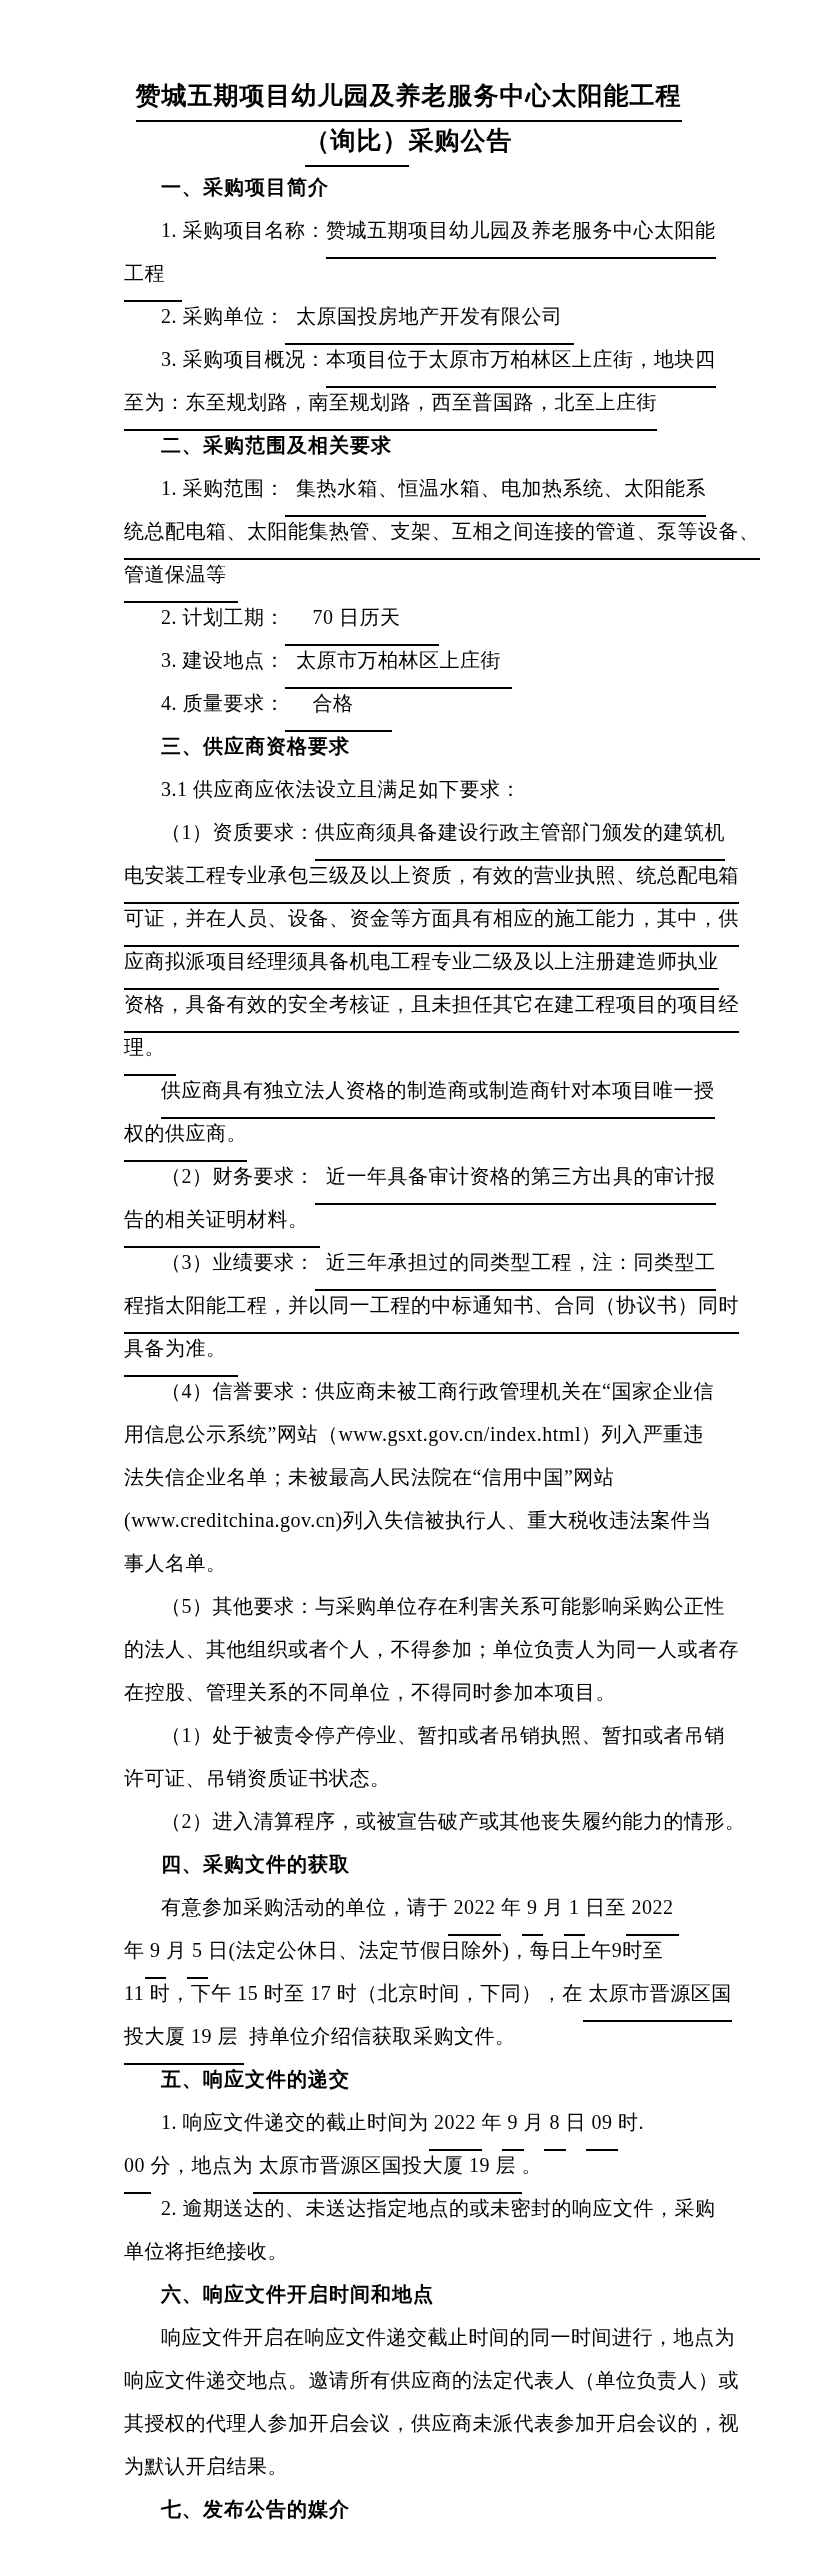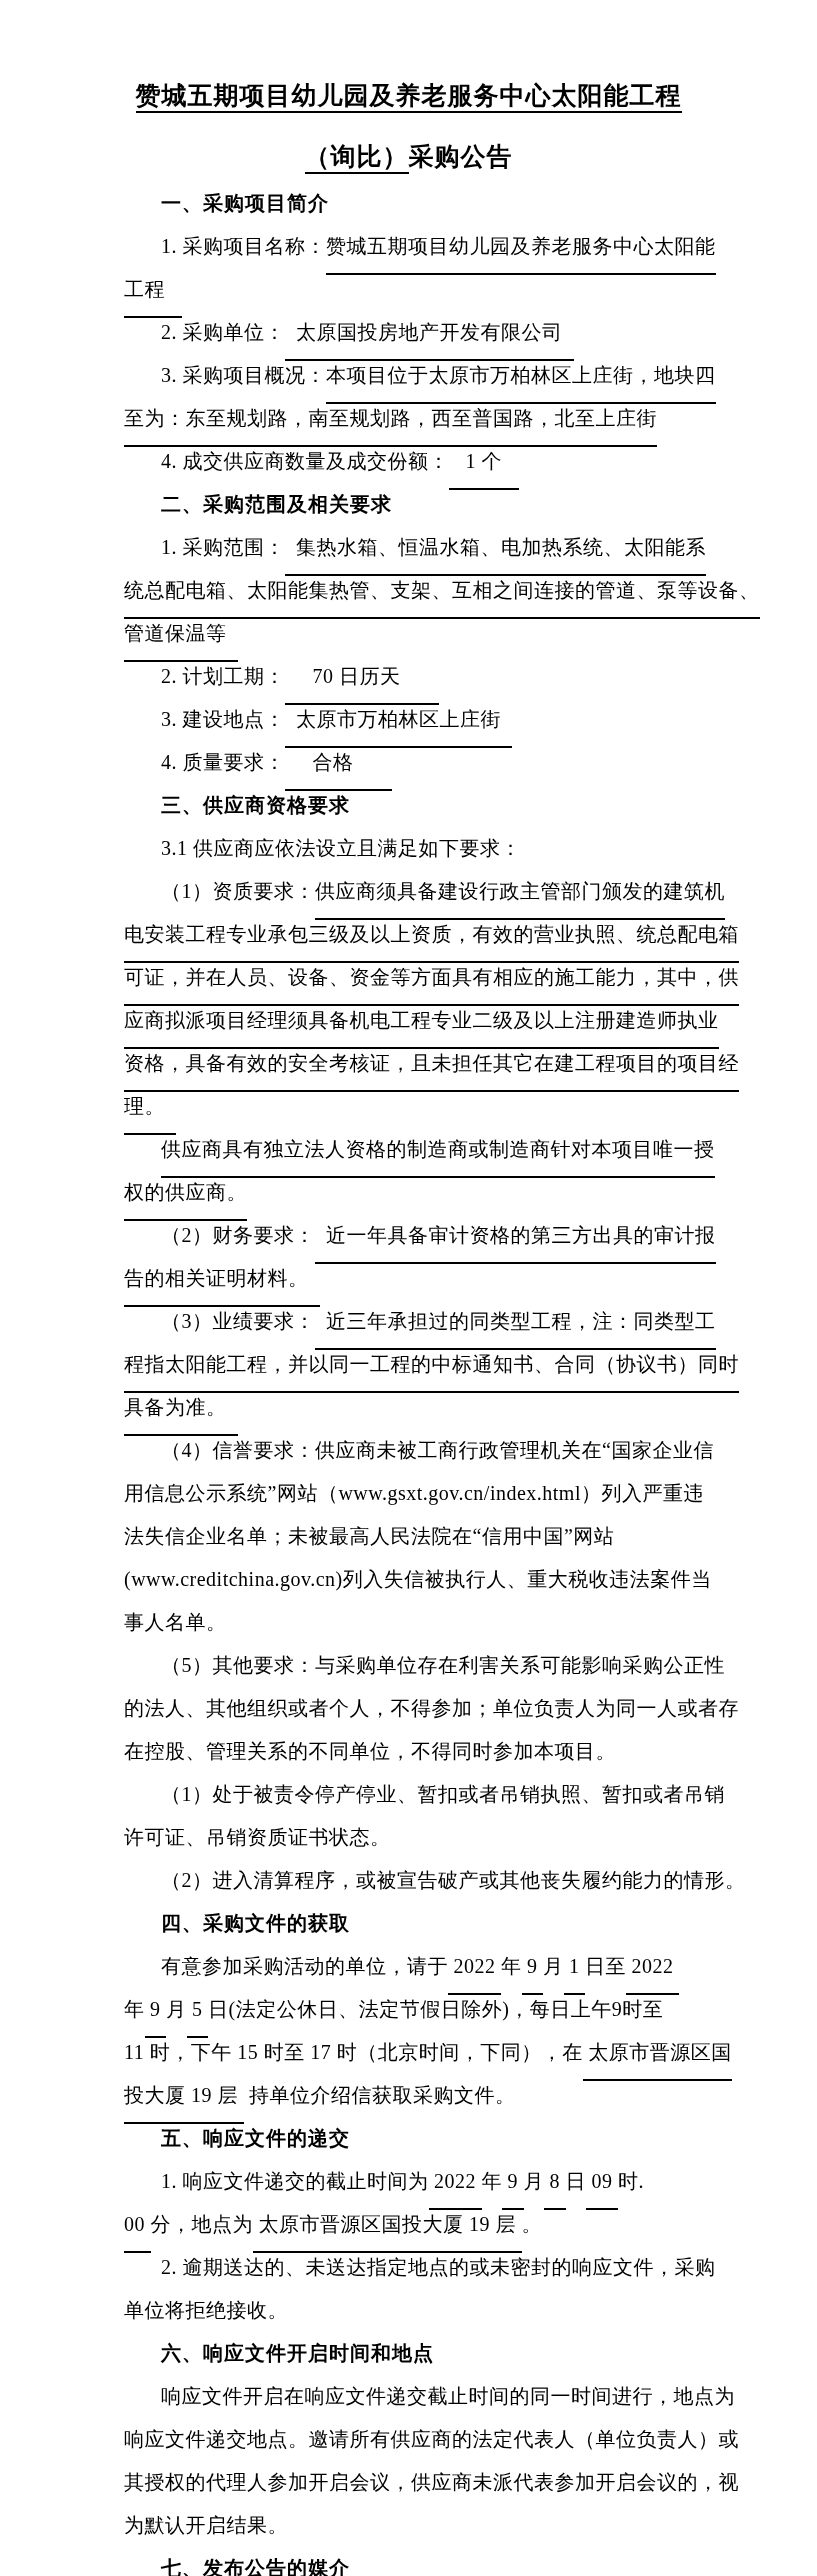--- a/index.html
+++ b/index.html
@@ -17,25 +17,25 @@
   }
   .doc-title {
     text-align: center;
     font-size: 25px;
     font-weight: bold;
     line-height: 37px;
     letter-spacing: 1px;
     white-space: pre;
   }
   .doc-title-2 {
-    margin-top: 24px;
+    margin-top: 8px;
   }
   .title-underline {
     border-bottom: 2.6px solid #000000;
-    padding-bottom: 2px;
+    padding-bottom: 11px;
   }
   .doc-body {
     margin-top: 6.7px;
   }
   .line {
     height: 43px;
     line-height: 43px;
     font-size: 20px;
     letter-spacing: 0.5px;
     white-space: pre;
@@ -55,21 +55,20 @@
   <div class="content">
     <div class="doc-title"><span class="title-underline">赞城五期项目幼儿园及养老服务中心太阳能工程</span></div>
     <div class="doc-title doc-title-2"><span class="title-underline">（询比）</span><span>采购公告</span></div>
     <div class="doc-body" id="doc-body">
         <div class="line heading indent"><span class="seg">一、采购项目简介</span></div>
         <div class="line indent"><span class="seg">1. 采购项目名称：</span><span class="seg u">赞城五期项目幼儿园及养老服务中心太阳能</span></div>
         <div class="line"><span class="seg u">工程   </span></div>
         <div class="line indent"><span class="seg">2. 采购单位：</span><span class="seg u">  太原国投房地产开发有限公司  </span></div>
         <div class="line indent"><span class="seg">3. 采购项目概况：</span><span class="seg u">本项目位于太原市万柏林区上庄街，地块四</span></div>
         <div class="line"><span class="seg u">至为：东至规划路，南至规划路，西至普国路，北至上庄街</span></div>
-        <div class="line indent"><span class="seg">4. 成交供应商数量及成交份额：</span><span class="seg u">   1 个   </span></div>
         <div class="line heading indent"><span class="seg">二、采购范围及相关要求</span></div>
         <div class="line indent"><span class="seg">1. 采购范围：</span><span class="seg u">  集热水箱、恒温水箱、电加热系统、太阳能系</span></div>
         <div class="line"><span class="seg u">统总配电箱、太阳能集热管、支架、互相之间连接的管道、泵等设备、</span></div>
         <div class="line"><span class="seg u">管道保温等  </span></div>
         <div class="line indent"><span class="seg">2. 计划工期：</span><span class="seg u">     70 日历天       </span></div>
         <div class="line indent"><span class="seg">3. 建设地点：</span><span class="seg u">  太原市万柏林区上庄街  </span></div>
         <div class="line indent"><span class="seg">4. 质量要求：</span><span class="seg u">     合格       </span></div>
         <div class="line heading indent"><span class="seg">三、供应商资格要求</span></div>
         <div class="line indent"><span class="seg">3.1 供应商应依法设立且满足如下要求：</span></div>
         <div class="line indent"><span class="seg">（1）资质要求：</span><span class="seg u">供应商须具备建设行政主管部门颁发的建筑机</span></div>

